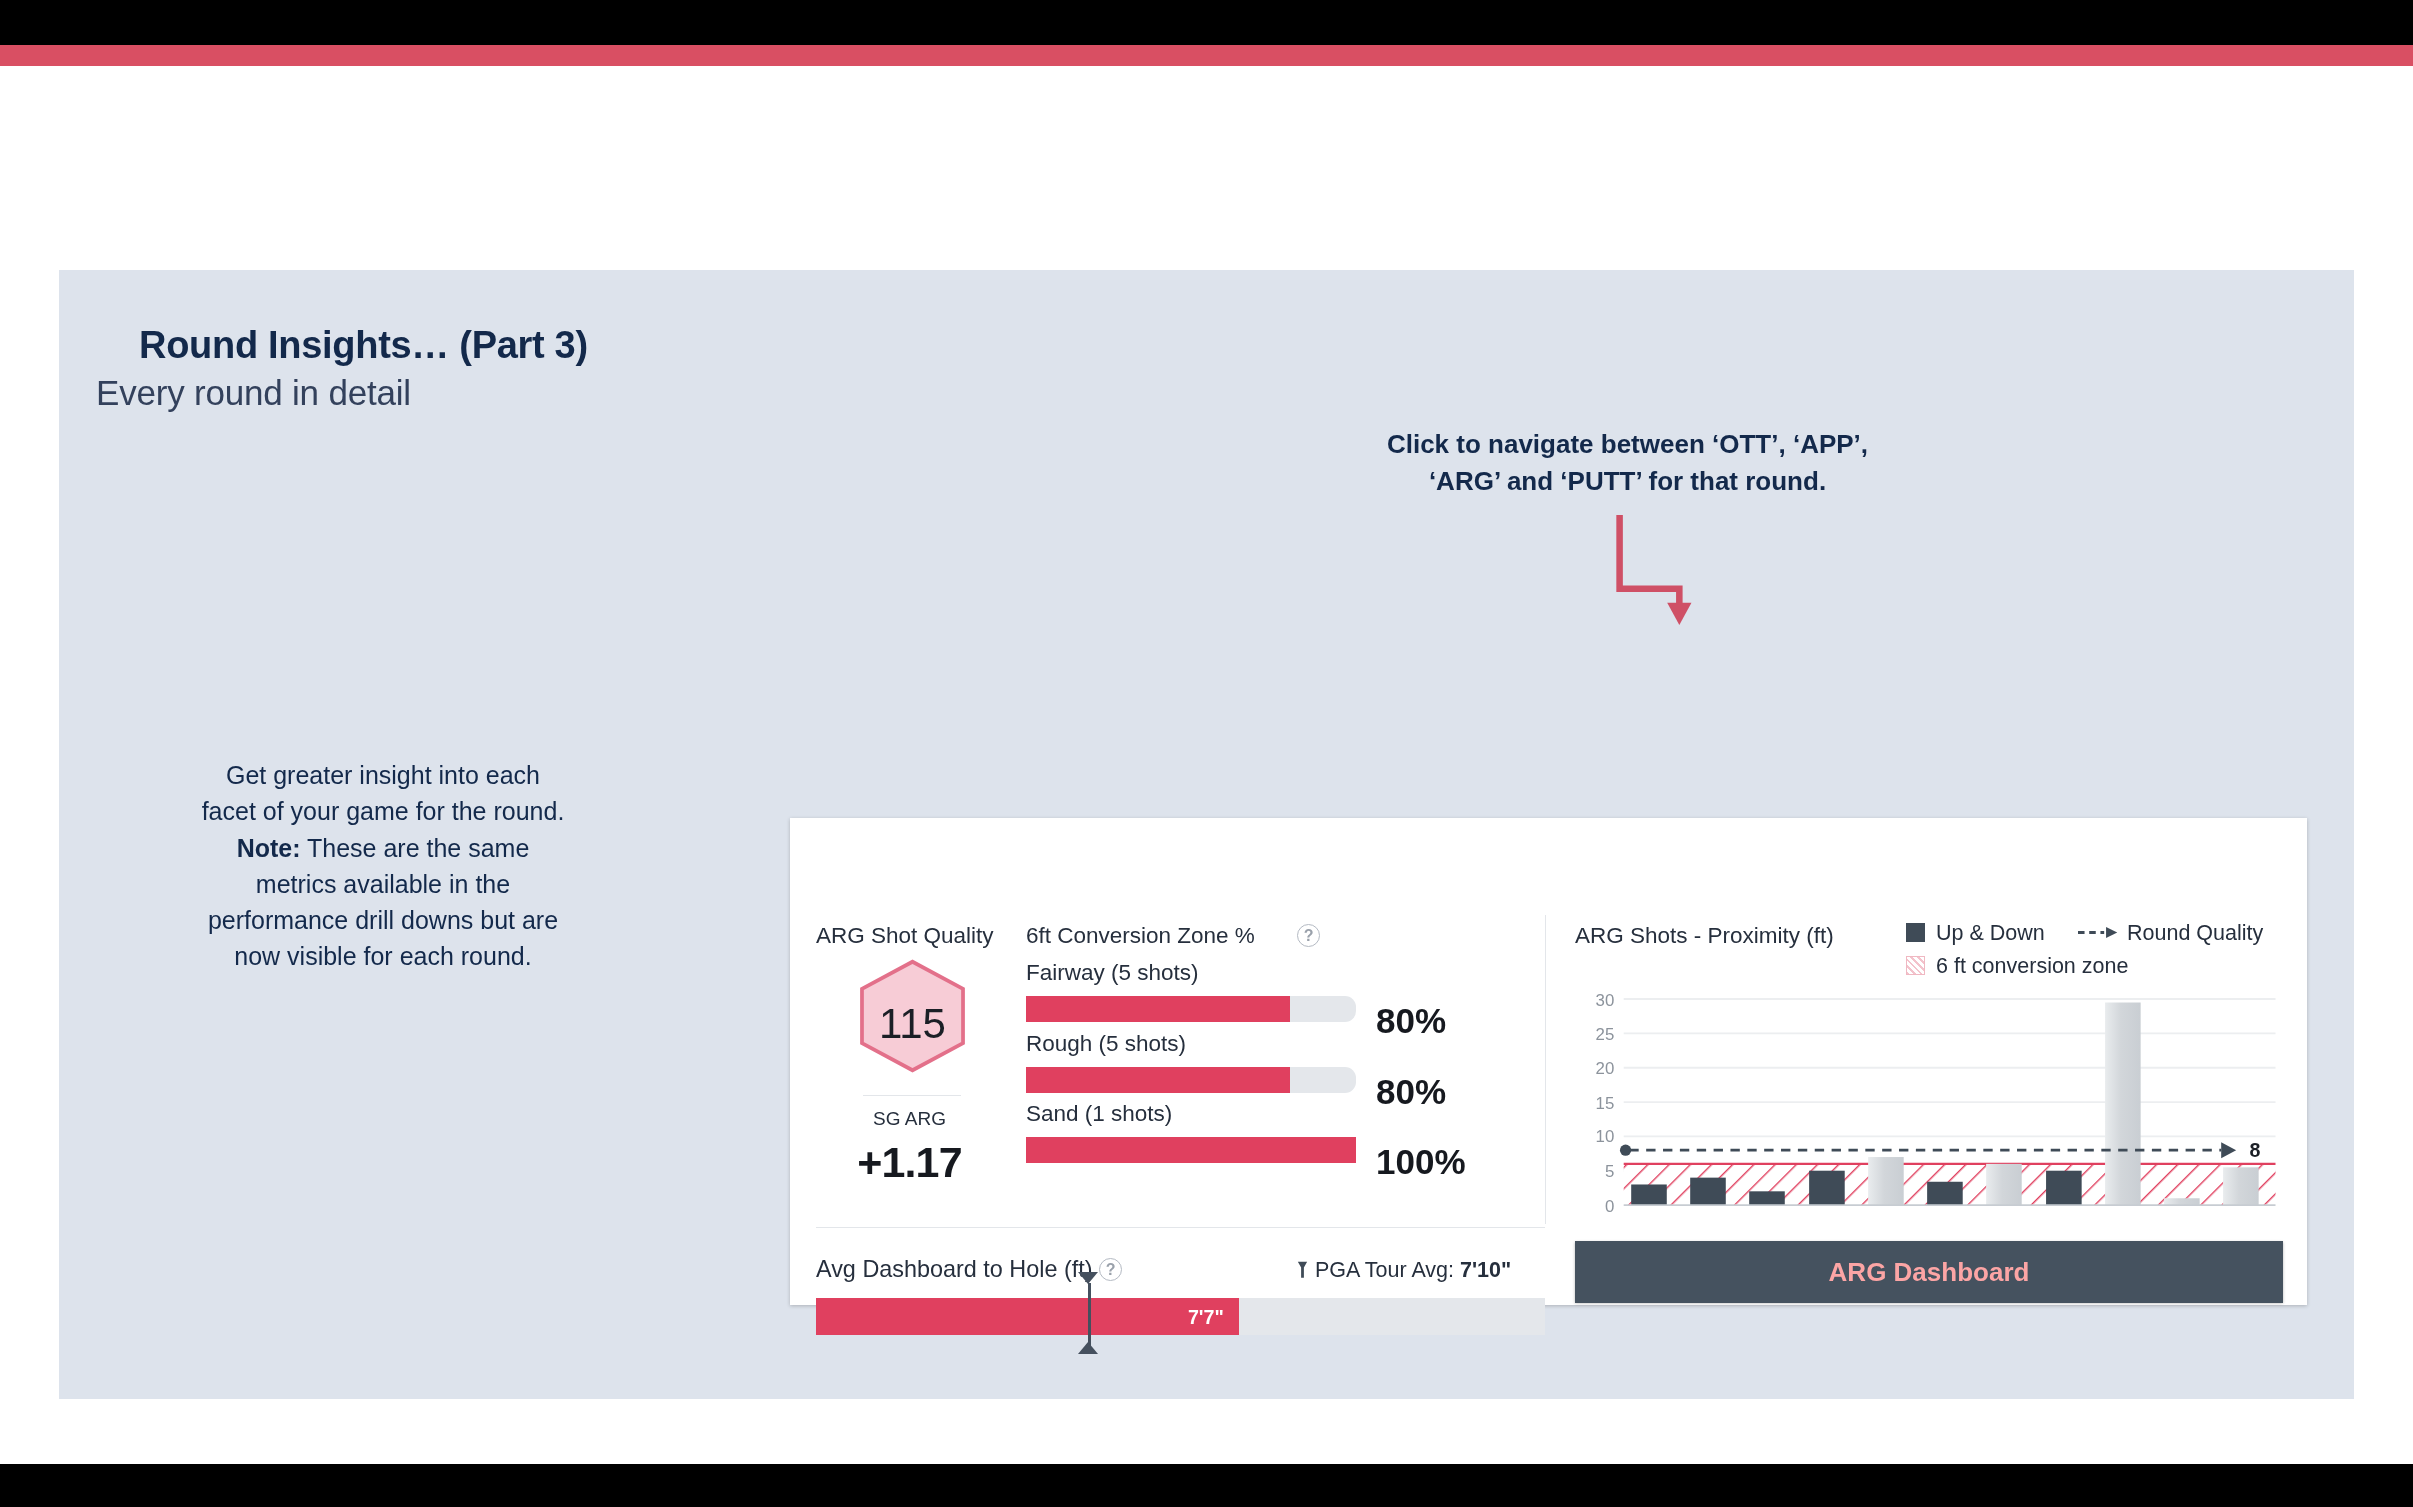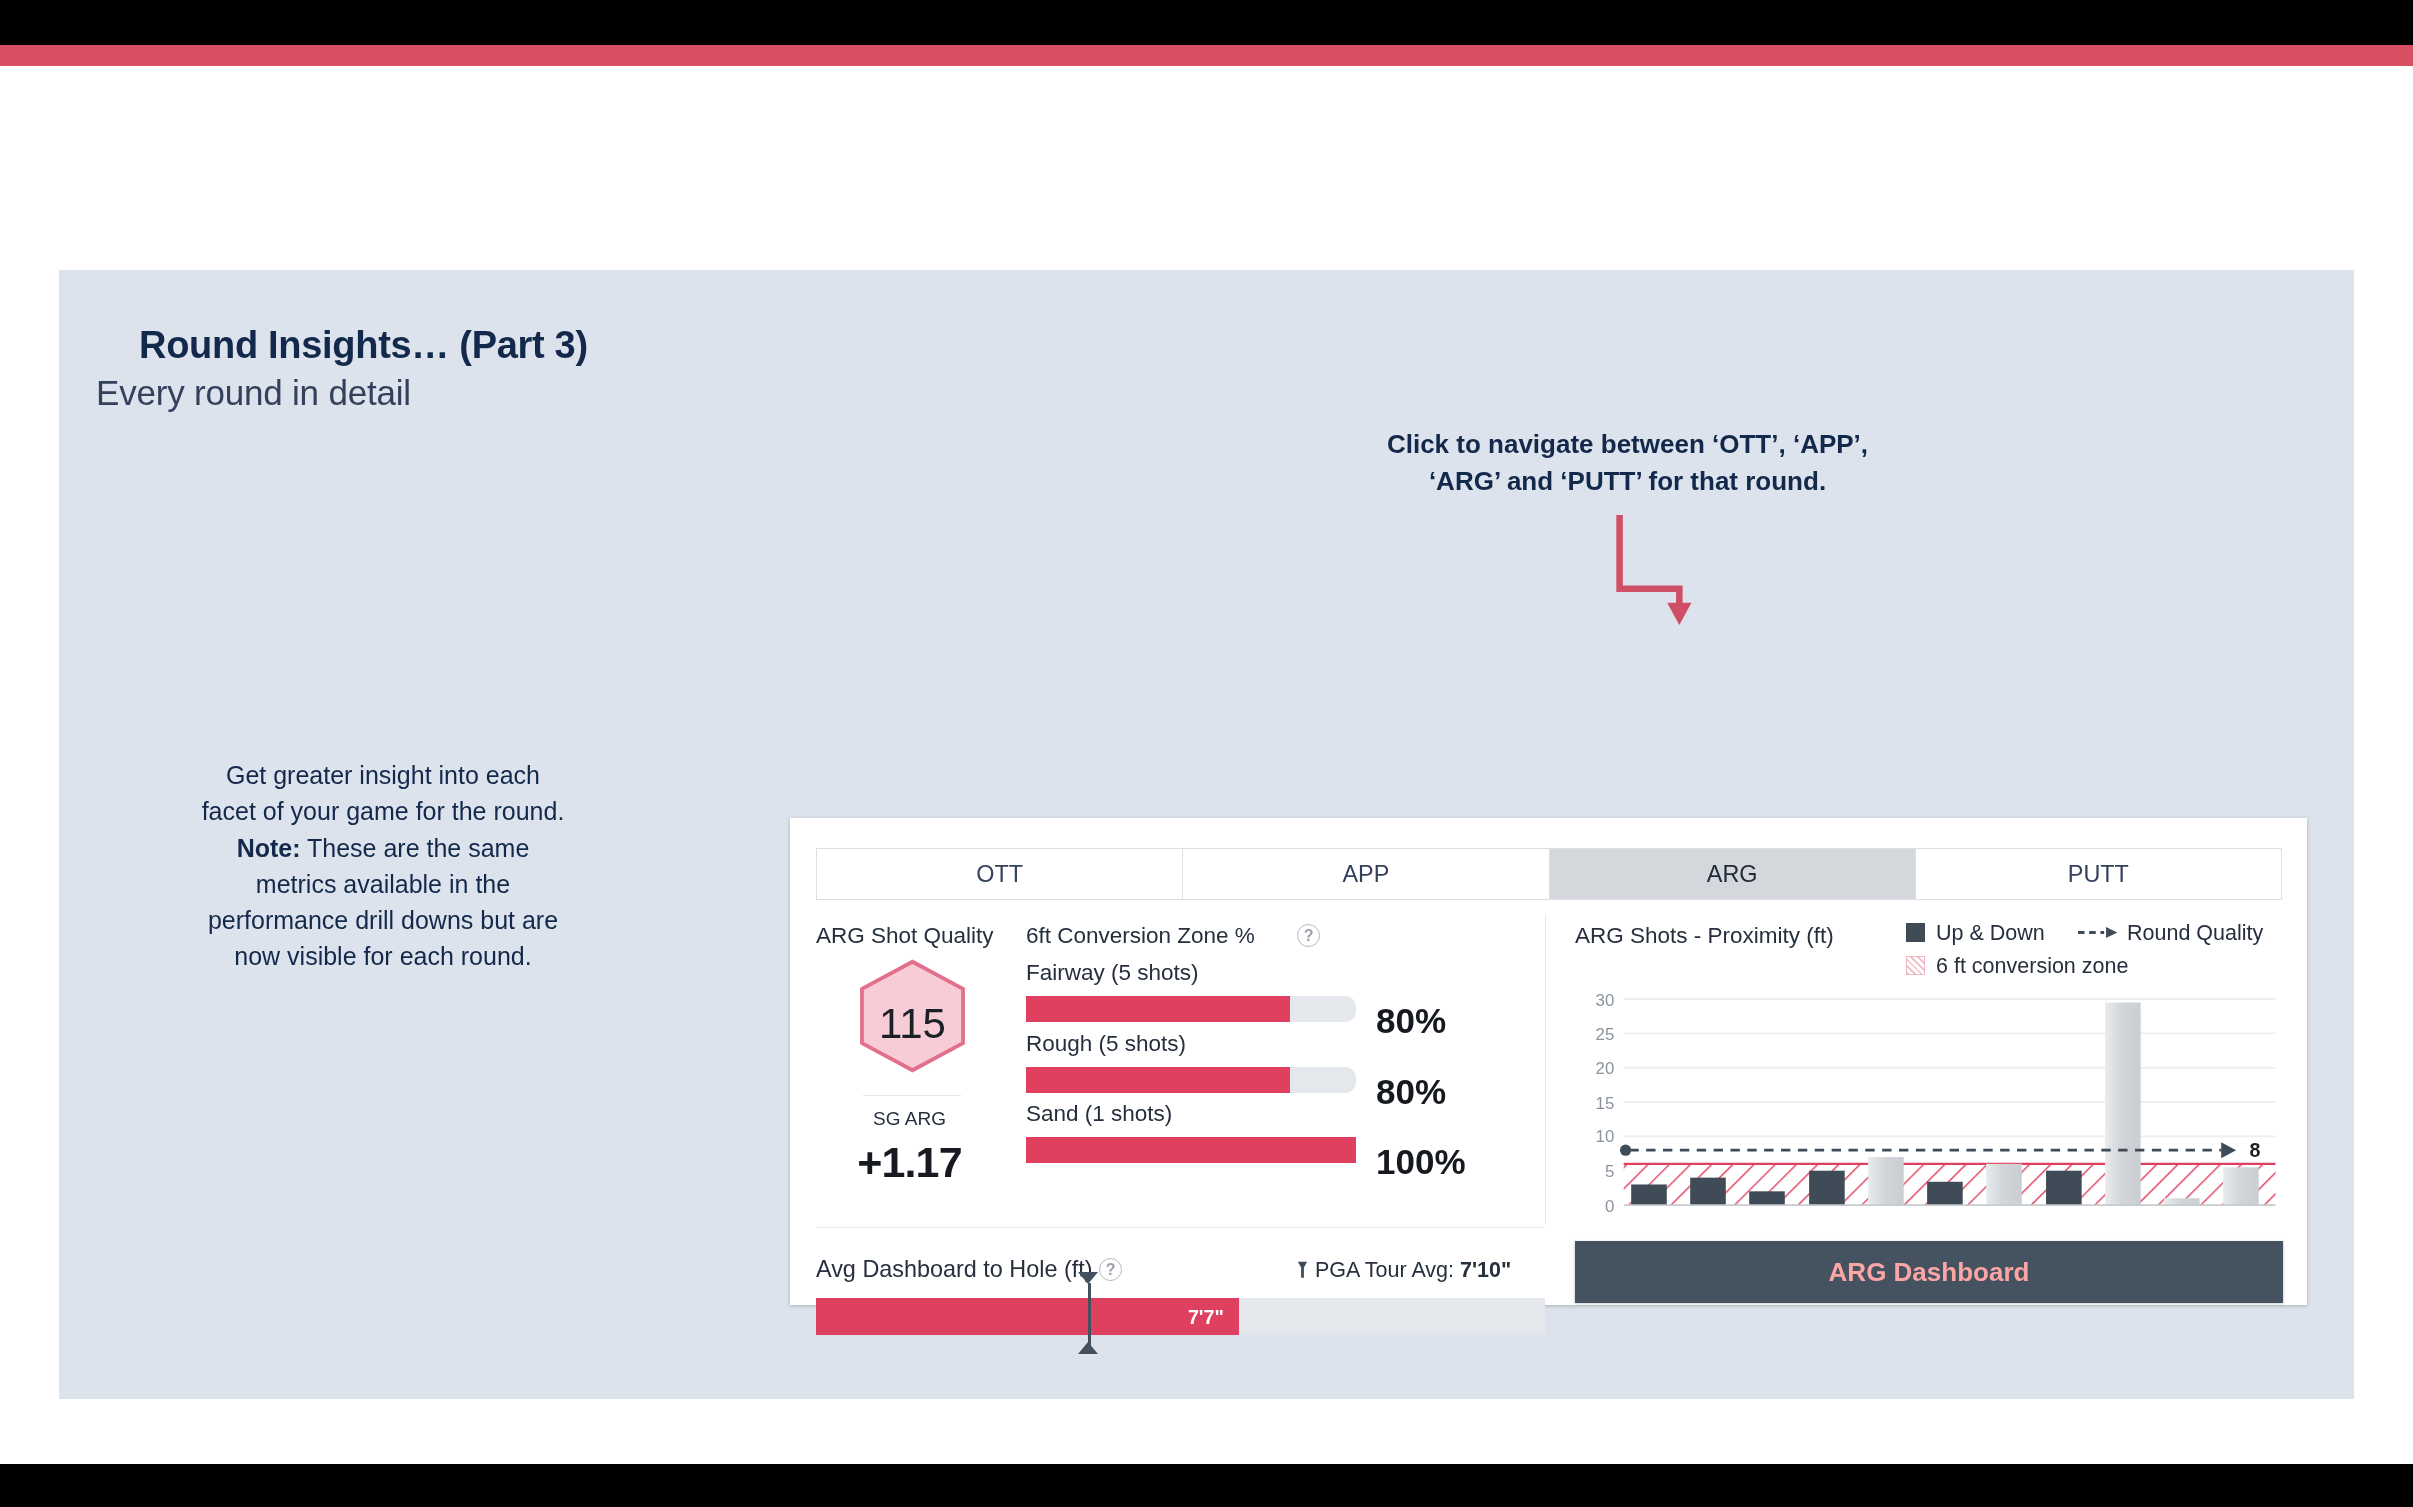--- a/index.html
+++ b/index.html
@@ -179,26 +179,20 @@
       <path d="M6 6 L6 85 L70 85 L70 104" stroke="#cf5066" stroke-width="7" fill="none"></path>
       <path d="M70 124 L57 100 L83 100 Z" fill="#cf5066"></path>
     </svg>
 
     <div class="leftnote">
       <span>Get greater insight into each facet of your game for the round. </span><b>Note:</b><span> These are the same metrics available in the performance drill downs but are now visible for each round.</span>
     </div>
 
     <div class="card">
 
-      <div class="tabs">
-        <div class="tab">OTT</div>
-        <div class="tab">APP</div>
-        <div class="tab active">ARG</div>
-        <div class="tab">PUTT</div>
-      </div>
 
       <div class="colsplit"></div>
       <div class="hrule"></div>
 
       <div class="lbl-sq">ARG Shot Quality</div>
       <div class="lbl-cz">6ft Conversion Zone %</div>
       <div class="qicon" style="left:507px; top:106px;">?</div>
 
       <div class="hex-wrap">
         <svg width="111" height="116" viewBox="0 0 118 124">

